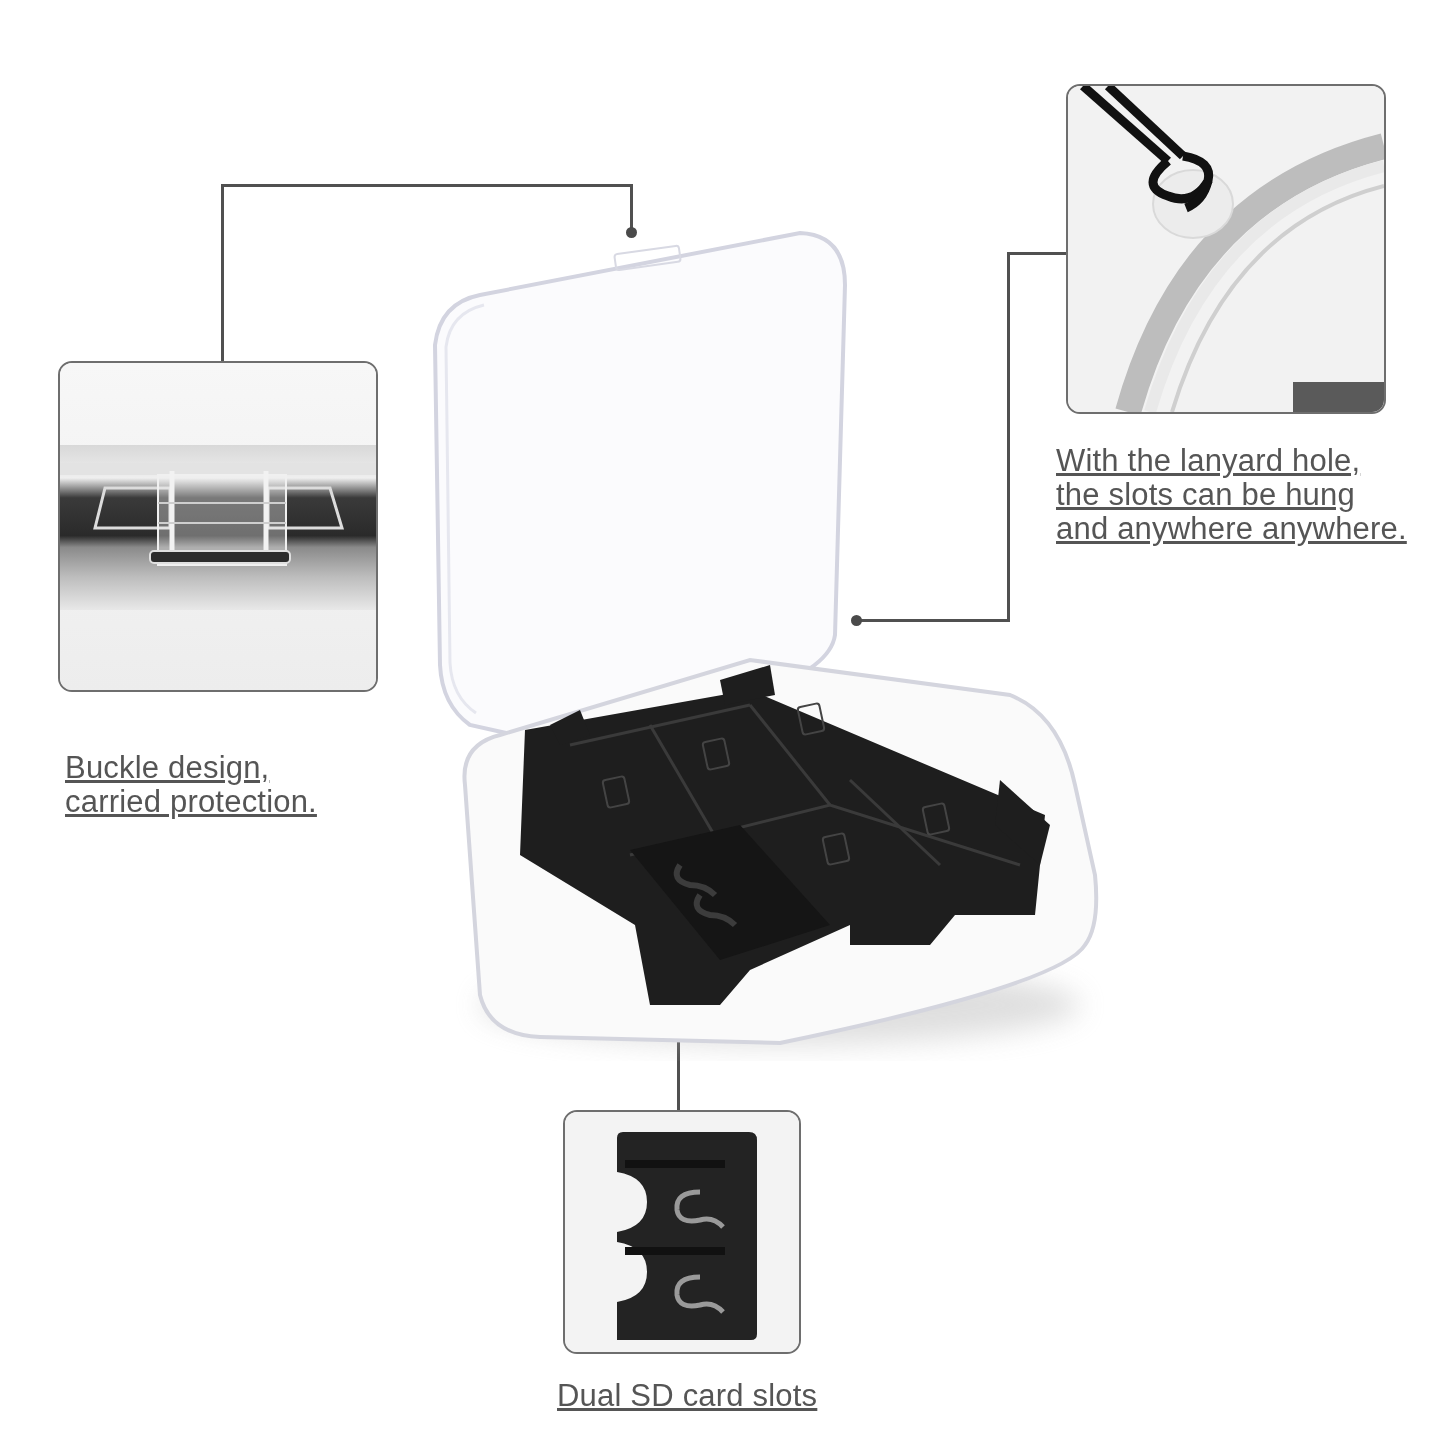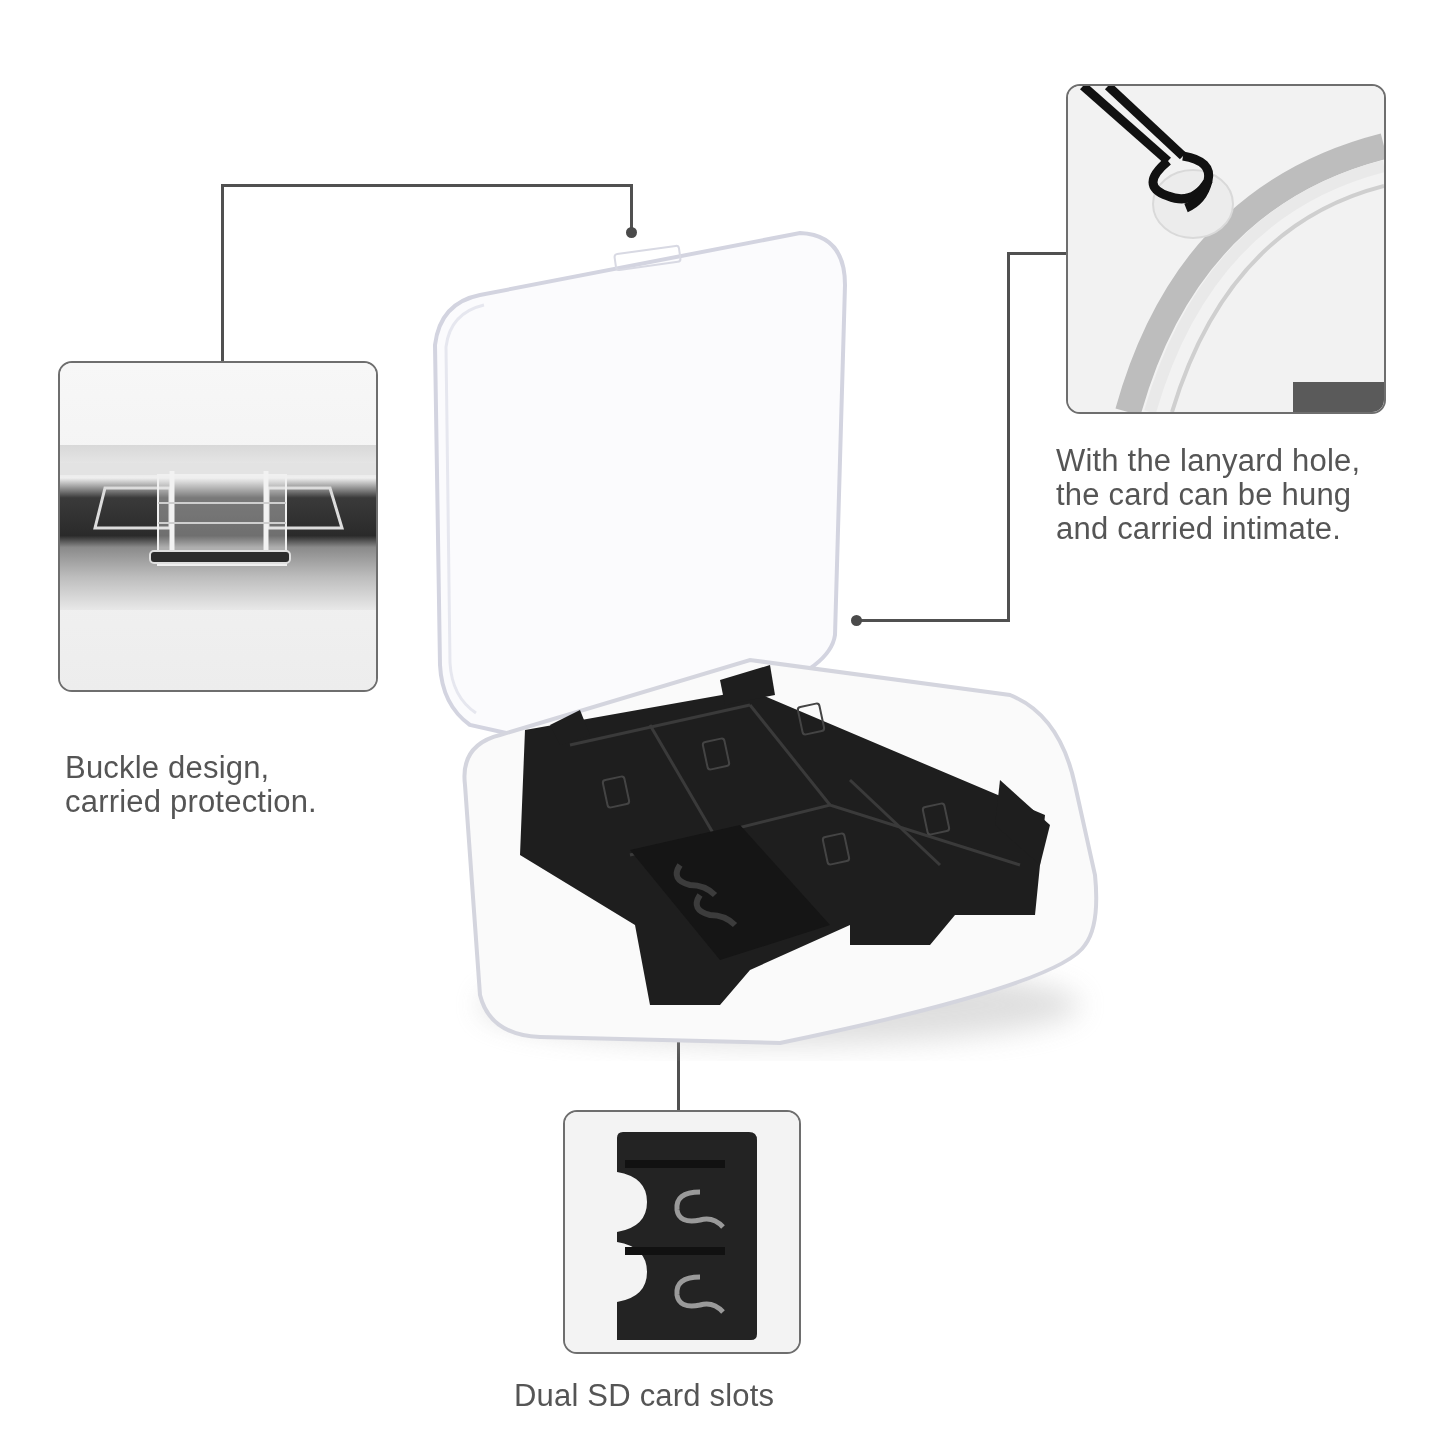--- a/index.html
+++ b/index.html
@@ -1,21 +1,21 @@
 <!DOCTYPE html>
 <html><head>
 <meta charset="utf-8">
 <style>
   html, body { margin:0; padding:0; background:#ffffff; }
   body { width:1445px; height:1445px; position:relative; overflow:hidden; font-family:"Liberation Sans", sans-serif; }
   .abs { position:absolute; }
   .line { position:absolute; background:#505050; }
   .dot { position:absolute; width:11px; height:11px; border-radius:50%; background:#4a4a4a; }
   .inset { position:absolute; border:2px solid #6e6e6e; border-radius:14px; background:#f3f3f3; overflow:hidden; box-sizing:border-box; }
-  .caption { position:absolute; color:#555555; font-size:31px; line-height:34px; letter-spacing:0.2px; }
+  .caption { position:absolute; color:#555555; font-size:31px; line-height:34px; letter-spacing:0.2px;text-decoration:underline; }
   .caption span { display:block; white-space:nowrap; }
 </style>
 </head>
 <body>
 
 <div class="line" style="left:221px; top:185px; width:3px; height:177px;"></div>
 <div class="line" style="left:221px; top:184px; width:412px; height:3px;"></div>
 <div class="line" style="left:630px; top:184px; width:3px; height:46px;"></div>
 <div class="dot" style="left:626px; top:227px;"></div>
 
@@ -130,19 +130,19 @@
   </svg>
 </div>
 
 <div class="caption" style="left:65px; top:751px;">
   <span>Buckle design,</span>
   <span>carried protection.</span>
 </div>
 
 <div class="caption" style="left:1056px; top:444px;">
   <span>With the lanyard hole,</span>
-  <span>the card can be hung</span>
-  <span>and carried intimate.</span>
+  <span>the slots can be hung</span>
+  <span>and anywhere anywhere.</span>
 </div>
 
-<div class="caption" style="left:514px; top:1379px;">
+<div class="caption" style="left:557px; top:1379px;">
   <span>Dual SD card slots</span>
 </div>
 
 </body></html>

